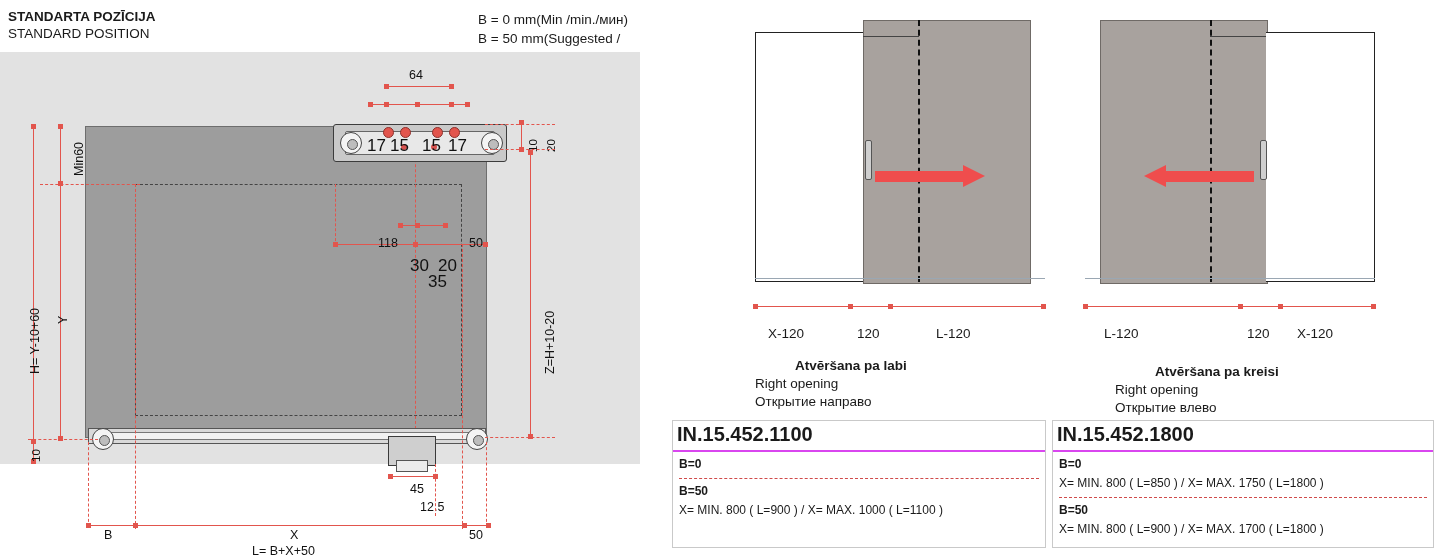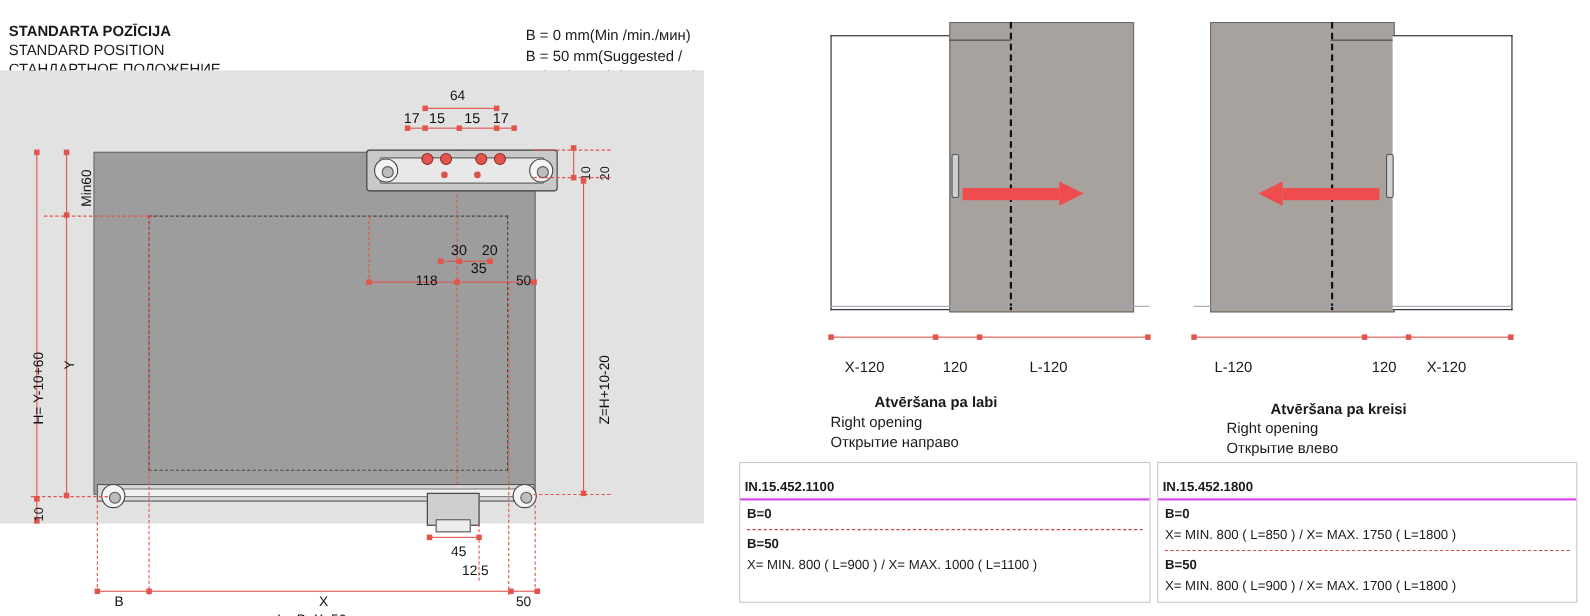--- a/index.html
+++ b/index.html
@@ -1,20 +1,20 @@
 <!DOCTYPE html>
 <html><head>
 <meta charset="utf-8">
 <style>
   html,body{margin:0;padding:0;background:#ffffff;}
   body{width:1445px;height:560px;position:relative;font-family:"Liberation Sans",sans-serif;color:#1a1a1a;overflow:hidden;}
   .abs{position:absolute;}
 
   
-  #left-panel{left:0;top:16px;width:640px;height:512px;text-decoration:underline;}
+  #left-panel{left:0;top:4px;width:640px;height:512px;text-decoration:underline;}
   #left-title{left:8px;top:4px;width:330px;line-height:17px;}
   #left-title .t1{font-weight:bold;font-size:13.5px;}
   #left-title .t2{font-size:13.5px;}
   #left-title .t3{font-size:13.5px;}
 
   #grey-field{left:0;top:48px;width:640px;height:412px;background:#e2e2e2;}
   #door-panel{left:85px;top:122px;width:400px;height:310px;background:#9d9d9d;border:1px solid #6e6e6e;}
   #inner-dash{left:135px;top:180px;width:325px;height:230px;border:1px dashed #444;}
 
   
@@ -33,21 +33,21 @@
   #bottom-block{left:388px;top:432px;width:46px;height:28px;background:#cfcfcf;border:1.5px solid #3a3a3a;}
   #bottom-block2{left:396px;top:456px;width:30px;height:10px;background:#ececec;border:1px solid #555;}
 
   
   .dim-h{position:absolute;height:0;border-top:1px solid #e2554d;}
   .dim-v{position:absolute;width:0;border-left:1px solid #e2554d;}
   .dash-h{position:absolute;height:0;border-top:1px dashed #e2554d;}
   .dash-v{position:absolute;width:0;border-left:1px dashed #e2554d;}
   .sq{position:absolute;width:5px;height:5px;background:#e2554d;}
   .dim-txt{position:absolute;font-size:12.5px;color:#111;background:transparent;}
-  .dim-txt.small{font-size:13px;}
+  .dim-txt.small{font-size:17px;margin-top:48px;}
   .dim-v-txt{position:absolute;font-size:12.5px;color:#111;transform-origin:0 0;transform:rotate(-90deg);white-space:nowrap;}
 
   
   #note-b{left:478px;top:6px;font-size:13.5px;line-height:19px;}
 
   
   #right-panel{left:660px;top:0;width:785px;height:560px;}
 
   .scene{position:absolute;}
   .wall-line{position:absolute;background:#222;}
@@ -59,35 +59,34 @@
   .arrow-wrap{position:absolute;height:22px;}
   .arrow-body{position:absolute;top:6px;height:11px;background:#ef4d4d;}
   .arrow-head{position:absolute;top:0;width:0;height:0;border-top:11px solid transparent;border-bottom:11px solid transparent;}
   .arrow-head.right{border-left:22px solid #ef4d4d;}
   .arrow-head.left{border-right:22px solid #ef4d4d;}
 
   .cap{position:absolute;font-size:13.5px;line-height:18px;}
   .cap .b{font-weight:bold;margin-left:40px;}
 
   .code-box{position:absolute;border:1px solid #c9c9c9;}
-  .code-title{font-weight:bold;font-size:12px;padding:2px 4px 4px 4px;margin-top:12px;}
+  .code-title{font-weight:bold;font-size:20px;padding:2px 4px 4px 4px;}
   .code-body{font-size:12px;line-height:19px;padding:3px 6px 5px 6px;border-top:2px solid #d946ef;}
   .code-body .lbl{font-weight:bold;}
   .reddash{border-top:1px dashed #d04a4a;height:0;margin:4px 0 3px 0;}
   .measure-lbl{position:absolute;font-size:13.5px;}
 </style>
 </head>
 <body>
 
 <div class="abs" id="left-panel">
 
   <div class="abs" id="left-title">
     <div class="t1">STANDARTA POZĪCIJA</div>
     <div class="t2">STANDARD POSITION</div>
-    <div class="t3">СТАНДАРТНОЕ ПОЛОЖЕНИЕ</div>
   </div>
 
   <div class="abs" id="note-b">
     <div>B = 0 mm(Min /min./мин)</div>
     <div>B = 50 mm(Suggested /</div>
     <div style="padding-left:16px;">ieteicamais/рекоменд.)</div>
   </div>
 
   <div class="abs" id="grey-field"></div>
 

